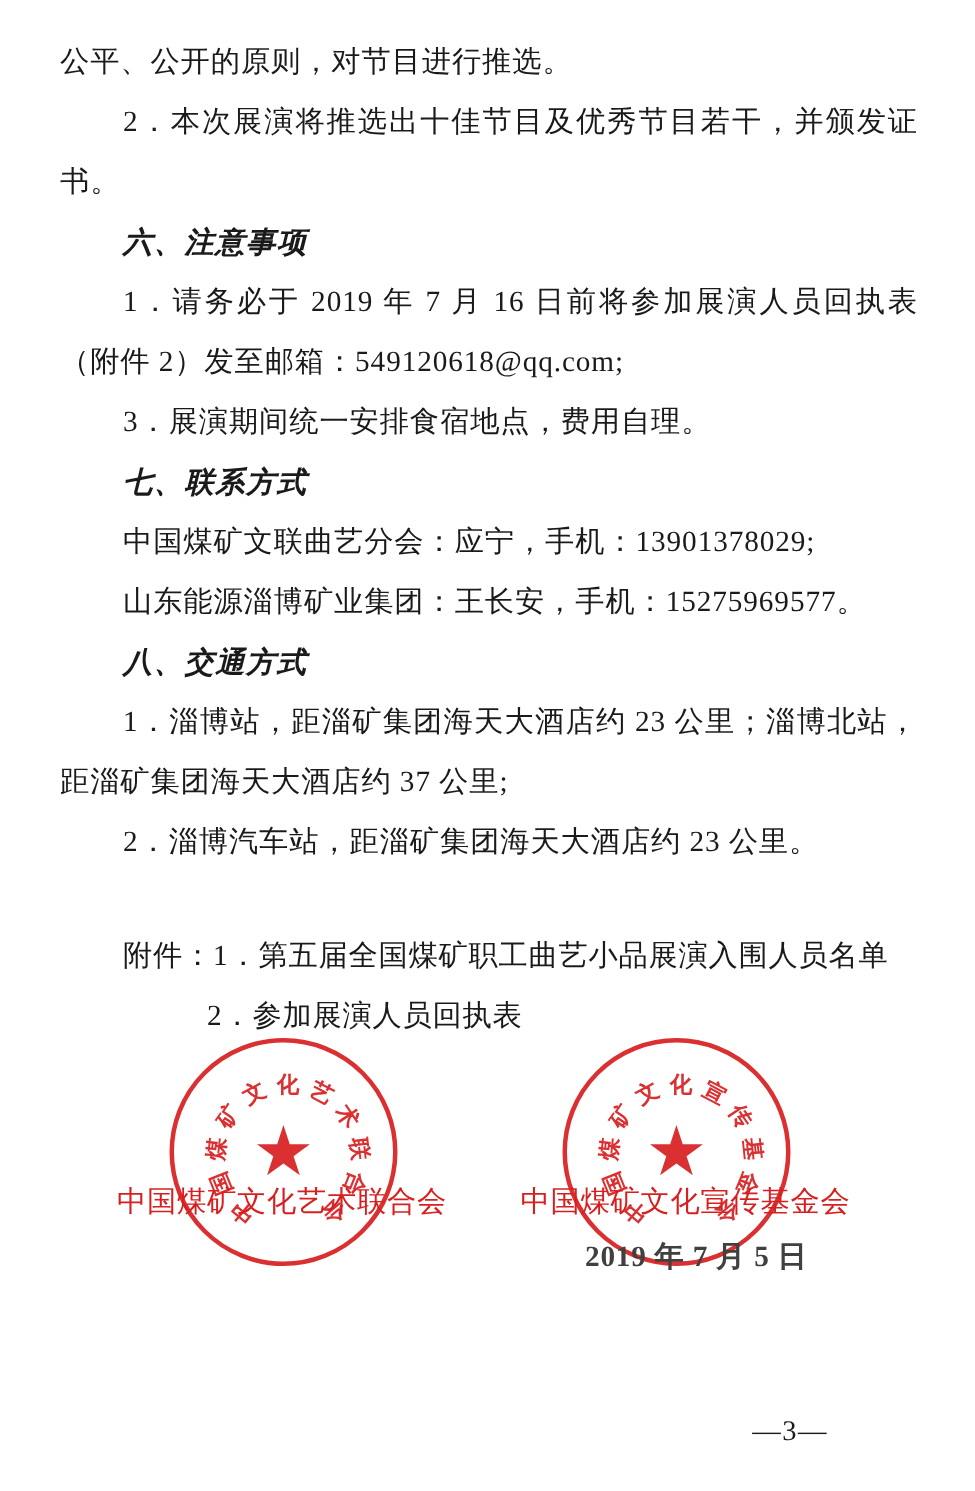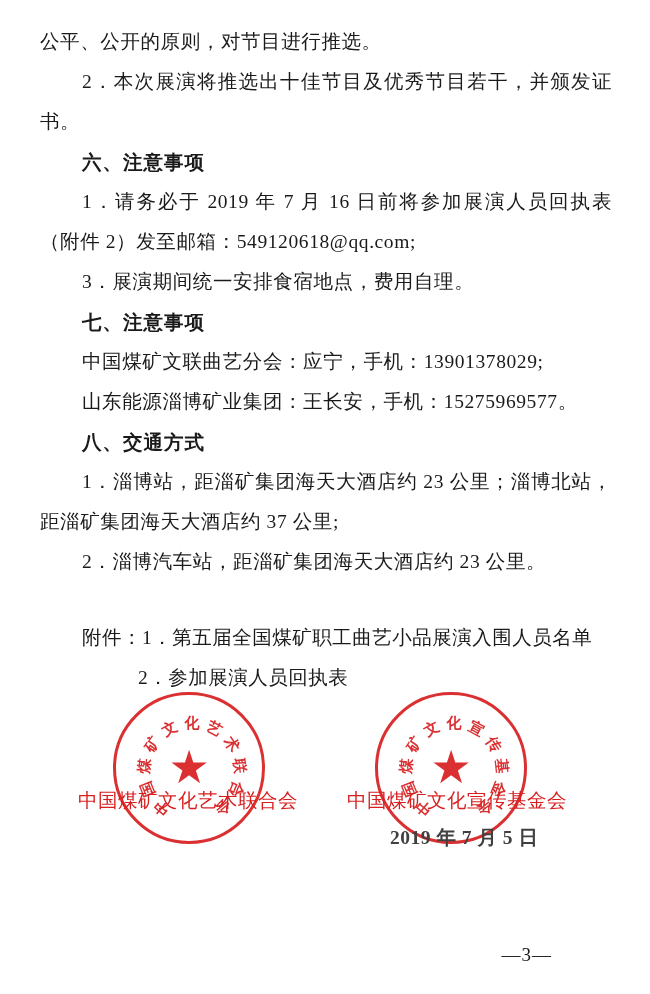--- a/index.html
+++ b/index.html
@@ -39,20 +39,21 @@
     text-indent: 42px;
   }
   .heading {
     font-size: 19.5px;
     line-height: 40px;
     font-weight: bold;
     text-indent: 42px;
     letter-spacing: 1px;
     margin: 0;
     font-family: "Liberation Sans", "DejaVu Sans", sans-serif;
+    font-style: italic;
   }
   .attach-block {
     margin-top: 36px;
   }
   .attach-line1 {
     font-size: 19.5px;
     line-height: 40px;
     text-indent: 42px;
     margin: 0;
     letter-spacing: 0.5px;
@@ -149,21 +150,21 @@
     <p class="para">公平、公开的原则，对节目进行推选。</p>
 
     <p class="para indent2">2．本次展演将推选出十佳节目及优秀节目若干，并颁发证书。</p>
 
     <p class="heading">六、注意事项</p>
 
     <p class="para indent2">1．请务必于 2019 年 7 月 16 日前将参加展演人员回执表（附件 2）发至邮箱：549120618@qq.com;</p>
 
     <p class="para indent2">3．展演期间统一安排食宿地点，费用自理。</p>
 
-    <p class="heading">七、注意事项</p>
+    <p class="heading">七、联系方式</p>
 
     <p class="para indent2">中国煤矿文联曲艺分会：应宁，手机：13901378029;</p>
 
     <p class="para indent2">山东能源淄博矿业集团：王长安，手机：15275969577。</p>
 
     <p class="heading">八、交通方式</p>
 
     <p class="para indent2">1．淄博站，距淄矿集团海天大酒店约 23 公里；淄博北站，距淄矿集团海天大酒店约 37 公里;</p>
 
     <p class="para indent2">2．淄博汽车站，距淄矿集团海天大酒店约 23 公里。</p>

